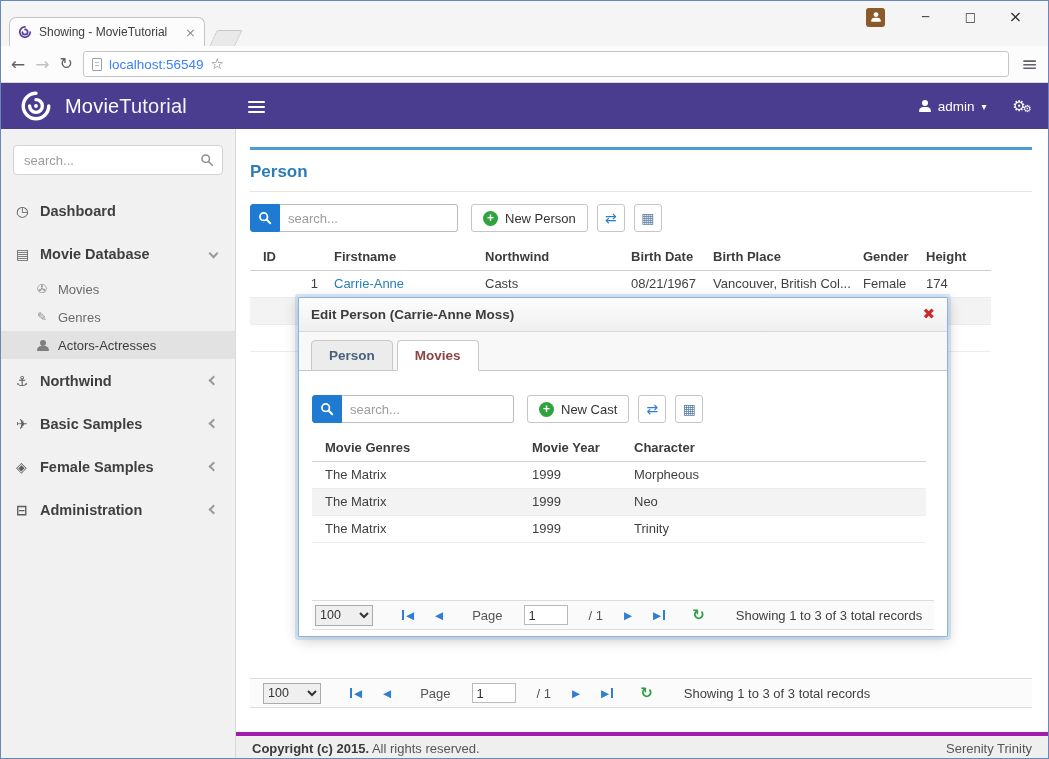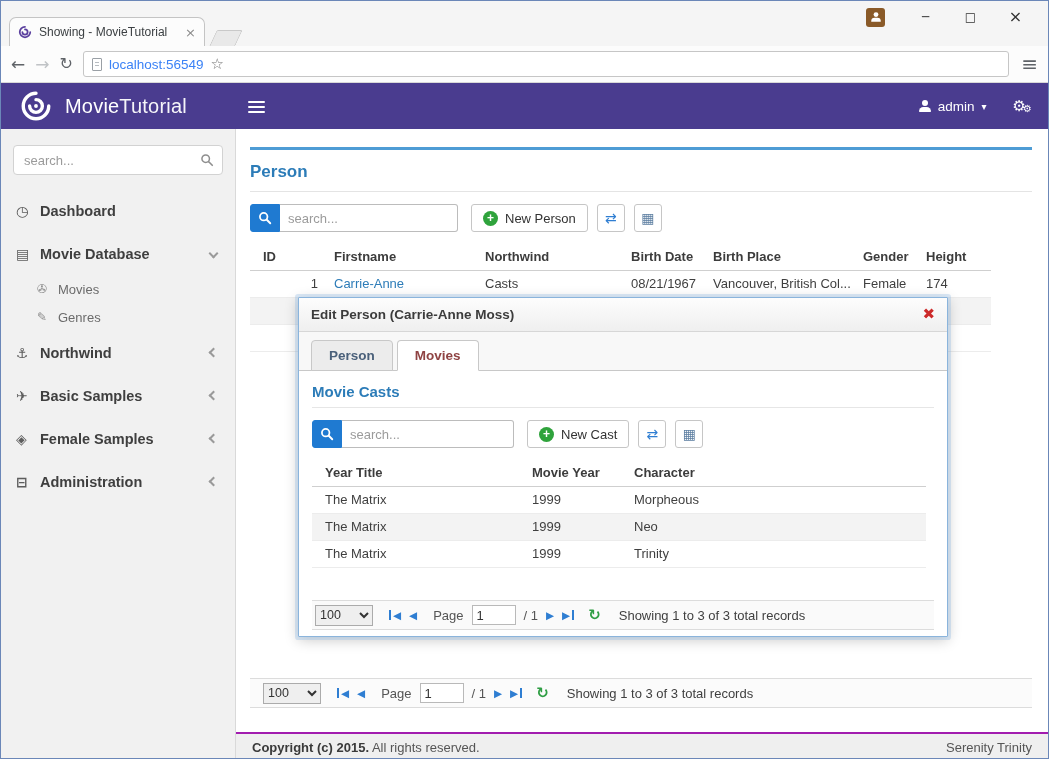--- a/index.html
+++ b/index.html
@@ -107,34 +107,34 @@
   .main-grid .col3{width:82px}
   .main-grid .col4{width:150px}
   .main-grid .col5{width:63px}
   .main-grid .col6{width:65px}
   .dlg-grid{width:614px}
   .dlg-grid .col0{width:220px;padding-left:13px}
   .dlg-grid .col1{width:102px}
   .dlg-grid .col2{width:292px}
 
   
-  .pager{display:flex;align-items:center;gap:8px;height:30px;border-top:1px solid #dcdcdc;border-bottom:1px solid #dcdcdc;background:#fbfbfb;padding-left:13px;margin-top:auto;flex:none}
+  .pager{display:flex;align-items:center;gap:21px;height:30px;border-top:1px solid #dcdcdc;border-bottom:1px solid #dcdcdc;background:#fbfbfb;padding-left:13px;margin-top:auto;flex:none}
   #content .pager{margin-bottom:24px}
   .pg-size{width:58px;height:21px;font-size:12.5px;color:#333;border:1px solid #ababab}
   .pg-btn{font-family:"DejaVu Sans",sans-serif;font-size:10.5px;color:var(--pager-arrow);cursor:pointer;line-height:1}
   .pg-btn.first{border-left:2px solid var(--pager-arrow);padding-left:2px;margin-left:8px}
   .pg-btn.last{border-right:2px solid var(--pager-arrow);padding-right:2px}
   .pg-label{font-size:13px;color:#555}
   .pg-label.page{margin-left:8px}
   .pg-input{width:44px;height:20px;border:1px solid #b9b9b9;font-size:13px;color:#333;padding:0 4px;outline:none}
   .pg-refresh{font-family:"DejaVu Sans",sans-serif;font-size:15px;font-weight:bold;color:var(--refresh-green);cursor:pointer;margin-left:6px;line-height:1}
   .pg-status{font-size:13px;color:#3f3f3f;margin-left:10px;white-space:nowrap}
 
   
-  #footer{height:28px;background:#efefef;border-top:2px solid #a21caf;display:flex;align-items:center;padding:0 16px;font-size:13px;color:#555}
+  #footer{height:28px;background:#efefef;border-top:4px solid #a21caf;display:flex;align-items:center;padding:0 16px;font-size:13px;color:#555}
   #footer b{color:#3a3a3a}
   #footer .platform{margin-left:auto}
 
   
   #dialog{position:absolute;left:297px;top:296px;width:650px;height:340px;background:#fff;border:1px solid var(--dialog-border);border-radius:1px;box-shadow:0 0 0 3px rgba(150,190,230,.35),0 3px 14px rgba(0,0,0,.22);z-index:50;display:flex;flex-direction:column}
   .dlg-titlebar{height:34px;background:linear-gradient(#fdfdfd,#efefef);border-bottom:1px solid #d7d7d7;display:flex;align-items:center;padding:0 12px;flex:none;cursor:move}
   .dlg-title{font-size:13.5px;font-weight:bold;color:#3c3c3c}
   .dlg-close{margin-left:auto;font-family:"DejaVu Sans",sans-serif;font-size:15px;color:var(--danger-red);cursor:pointer;line-height:1;text-shadow:0 1px 0 #fff}
   .tabstrip{background:#f8f8f8;border-bottom:1px solid #c8c8c8;padding:8px 0 0 12px;display:flex;gap:4px;flex:none}
   .tab-item{padding:7px 17px;border:1px solid #c8c8c8;border-radius:4px 4px 0 0;background:#ececec;color:#4a607a;font-size:13.5px;font-weight:600;margin-bottom:-1px;border-bottom:1px solid #c8c8c8;cursor:pointer}
@@ -228,20 +228,24 @@
             <span class="side-label">Movie Database</span>
             <span class="chev down"></span>
           </div>
           <div class="side-item child">
             <span class="side-icon">✇</span>
             <span class="side-label">Movies</span>
           </div>
           <div class="side-item child">
             <span class="side-icon">✎</span>
             <span class="side-label">Genres</span>
+          </div>
+          <div class="side-item child active">
+            <span class="side-icon"><span class="person-icon"></span></span>
+            <span class="side-label">Actors-Actresses</span>
           </div>
           <div class="side-item root">
             <span class="side-icon">⚓</span>
             <span class="side-label">Northwind</span>
             <span class="chev left"></span>
           </div>
           <div class="side-item root">
             <span class="side-icon">✈</span>
             <span class="side-label">Basic Samples</span>
             <span class="chev left"></span>
@@ -355,21 +359,20 @@
   <div id="dialog">
     <div class="dlg-titlebar">
       <span class="dlg-title">Edit Person (Carrie-Anne Moss)</span>
       <span class="dlg-close">✖</span>
     </div>
     <div class="tabstrip">
       <span class="tab-item">Person</span>
       <span class="tab-item active">Movies</span>
     </div>
     <div class="dlg-body">
-      <div class="section-title">Movie Casts</div>
 
       <div class="toolbar">
         <div class="search-group">
           <span class="search-btn">
             <svg class="mag" width="14" height="14" viewBox="0 0 16 16">
               <circle cx="6.5" cy="6.5" r="4.3" fill="none" stroke="currentColor" stroke-width="2"></circle>
               <line x1="10" y1="10" x2="14" y2="14" stroke="currentColor" stroke-width="2.2" stroke-linecap="round"></line>
             </svg>
           </span>
           <input class="search-input" placeholder="search..." style="">
@@ -382,21 +385,21 @@
             <span class="tool-glyph blue">⇄</span>
           </span>
         <span class="tool-btn">
             <span class="tool-glyph slate">▦</span>
           </span>
       </div>
 
       <table class="grid dlg-grid">
           <thead>
             <tr>
-              <th class="col0">Year Title</th>
+              <th class="col0">Movie Genres</th>
               <th class="col1">Movie Year</th>
               <th class="col2">Character</th>
             </tr>
           </thead>
           <tbody>
             <tr>
               <td class="col0">The Matrix</td>
               <td class="col1">1999</td>
               <td class="col2">Morpheous</td>
             </tr>

